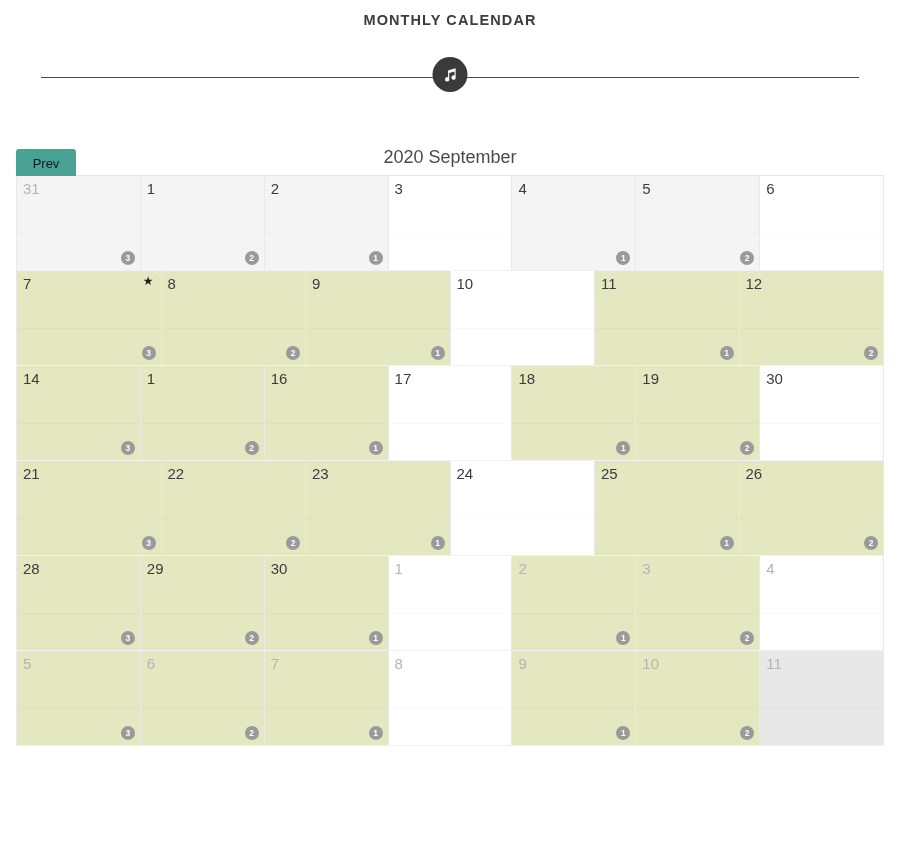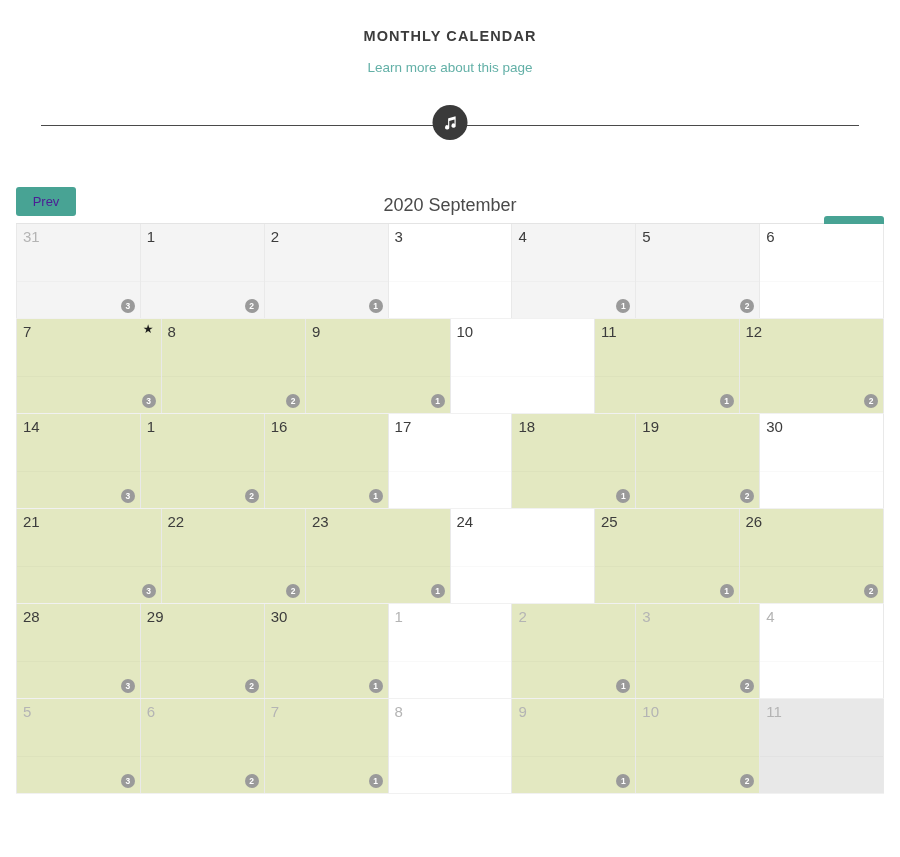--- a/index.html
+++ b/index.html
@@ -17,21 +17,20 @@
     position: relative;
     width: 900px;
     height: 857px;
     padding: 0 16px;
   }
 
   
   .page-header {
     padding-top: 12px;
     text-align: center;
-    margin-top: 16px;
   }
 
   .page-title {
     font-size: 14.5px;
     font-weight: bold;
     letter-spacing: 1.1px;
     color: #3c3c3c;
     text-transform: uppercase;
   }
 
@@ -80,25 +79,25 @@
 
   
   .month-nav {
     position: relative;
     margin-top: 42px;
     height: 36px;
   }
 
   .nav-btn {
     position: absolute;
-    top: 0;
+    top: 10px;
     min-width: 60px;
     padding: 8px 16px;
     background: #48a394;
-    color: #4c1d95;
+    color: #0f172a;
     font-size: 13px;
     border: none;
     border-radius: 3px;
     cursor: pointer;
     font-family: "Liberation Sans", sans-serif;
     line-height: 1;
   }
 
   .nav-btn.prev { left: 0; }
   .nav-btn.next { right: 0; margin-top: 29px; }
@@ -196,23 +195,20 @@
     text-align: center;
   }
 </style>
 </head>
 <body>
 
 <div class="page">
 
   <div class="page-header">
     <div class="page-title">MONTHLY CALENDAR</div>
-    <div class="page-subtitle-wrap">
-      <a class="page-subtitle-link" href="#">Learn more about this page</a>
-    </div>
   </div>
 
   <div class="divider">
     <div class="divider-line"></div>
     <div class="divider-badge">
       <svg width="16" height="16" viewBox="0 0 16 16" aria-hidden="true">
         <path d="M12.2 1.6 L6.0 3.3 A0.55 0.55 0 0 0 5.6 3.85 L5.6 10.4
                  A2.1 2.1 0 1 0 6.75 11.95 L6.75 6.05 L12.0 4.6 L12.0 8.7
                  A2.1 2.1 0 1 0 13.15 10.25 L13.15 2.15
                  A0.55 0.55 0 0 0 12.2 1.6 Z" fill="#ffffff"></path>

